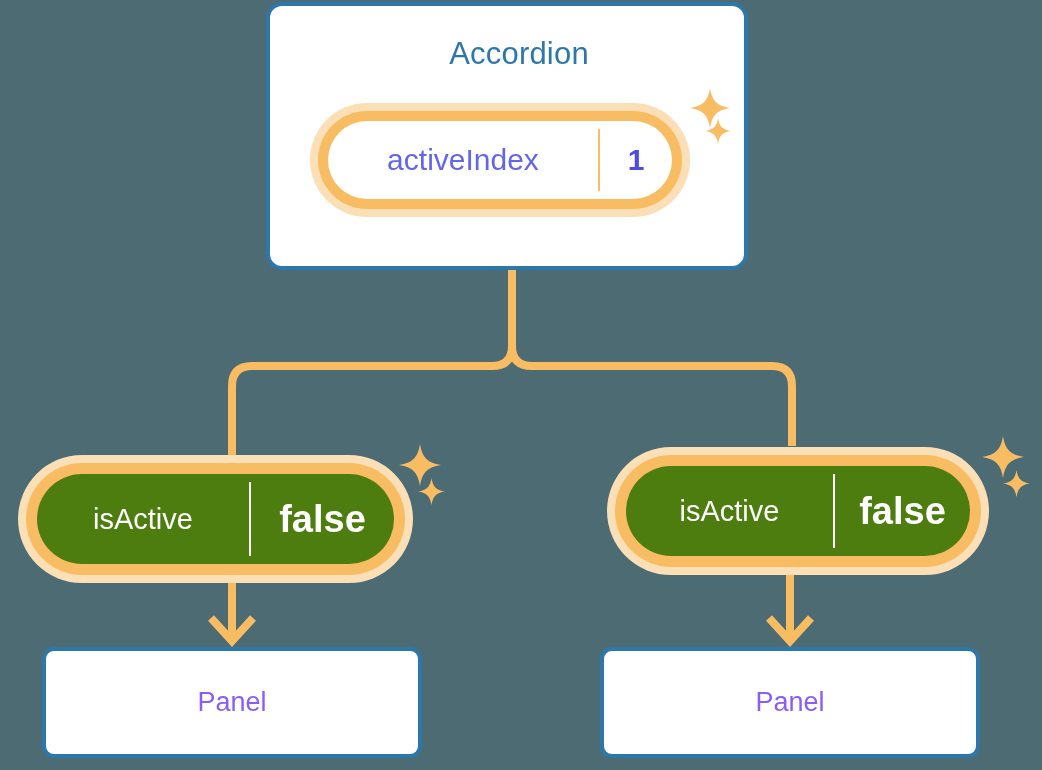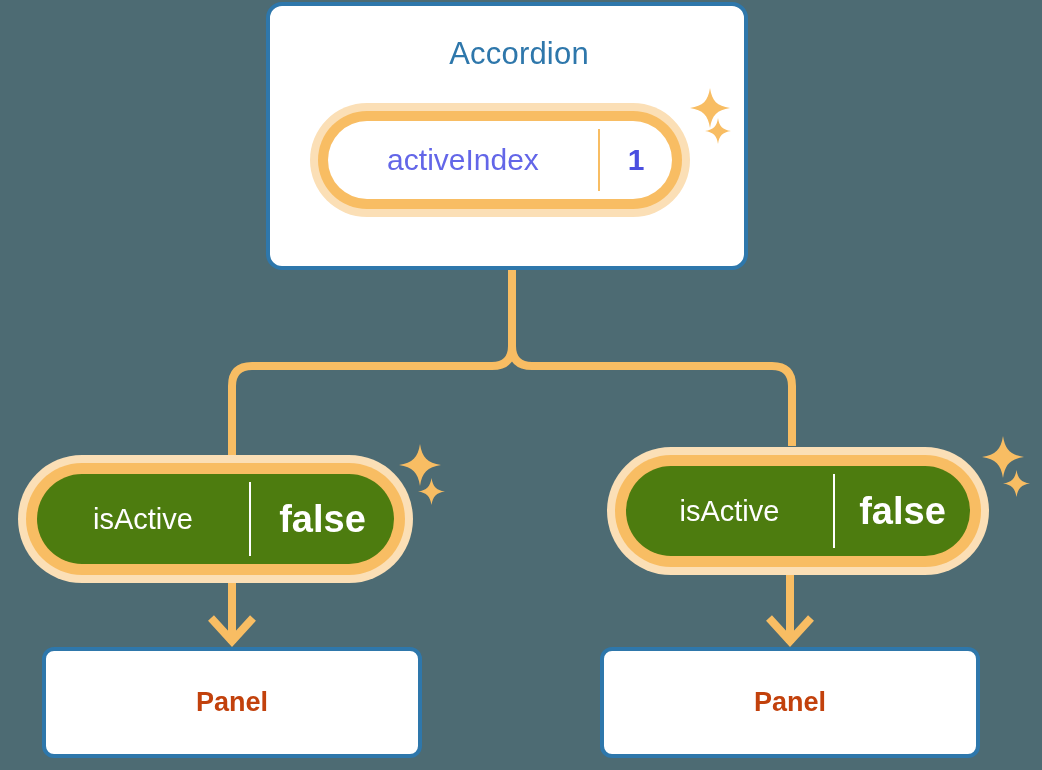--- a/index.html
+++ b/index.html
@@ -124,23 +124,23 @@
     position: absolute;
     background: #ffffff;
     border: 4px solid #2e77ab;
     border-radius: 12px;
     box-sizing: border-box;
     display: flex;
     align-items: center;
     justify-content: center;
   }
   .panel-label {
-    color: #c2410c;
+    color: #8b5cf6;
     font-size: 27px;
-    font-weight: 700;
+    font-weight: 400;
   }
 </style>
 </head>
 <body>
 
 <div id="stage">
 
   <svg id="wires" viewBox="0 0 1042 770" width="1042" height="770">
 
     <path d="M 512 270 L 512 346" fill="none" stroke="#f8bd63" stroke-width="8" stroke-linecap="butt"></path>

